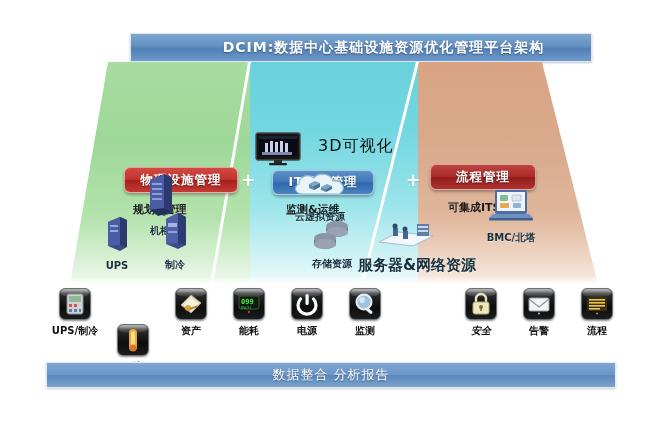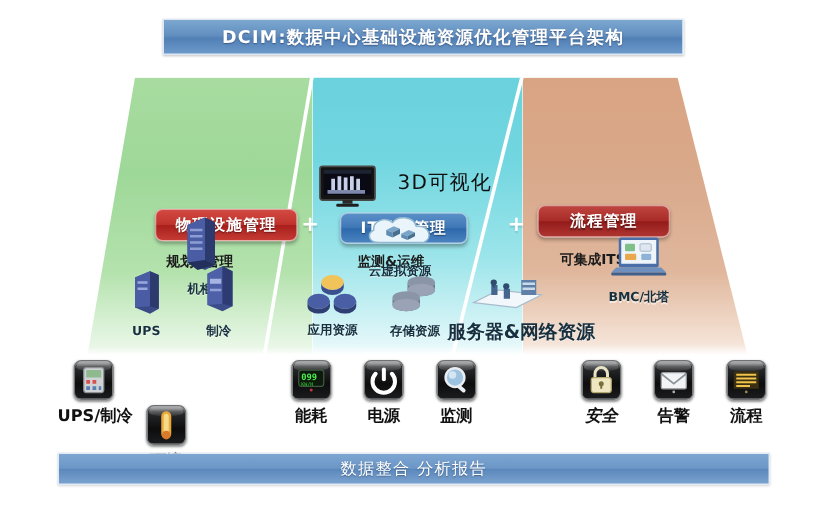--- a/index.html
+++ b/index.html
@@ -5,26 +5,26 @@
   html,body{margin:0;padding:0;}
   body{
     width:661px;height:421px;background:#ffffff;
     font-family:"DejaVu Sans","Liberation Sans",sans-serif;
     overflow:hidden;position:relative;
   }
   #root{position:absolute;left:0;top:0;width:661px;height:421px;}
 
   
   .top-banner{
-    position:absolute;left:130px;top:15px;width:415px;height:27px;
+    position:absolute;left:130px;top:33px;width:415px;height:27px;
     border-radius:0;
     background:linear-gradient(to bottom,#7ba7d0 0%,#638fc0 45%,#5180b6 55%,#6d9acb 100%);
     border:1px solid #dfe8f2;
     box-shadow:0 1px 2px rgba(0,0,0,.25);
-    display:flex;align-items:center;justify-content:center;
+    display:flex;align-items:center;justify-content:center;padding-left:45px;
   }
   .top-banner .txt{
     color:#ffffff;font-size:14px;font-weight:bold;letter-spacing:1px;
     text-shadow:0 1px 1px rgba(40,60,90,.6);white-space:nowrap;
   }
 
   
   .stage{position:absolute;left:0;top:62px;width:661px;height:225px;}
   .panel{position:absolute;top:0;height:222px;}
 
@@ -105,21 +105,21 @@
     background:linear-gradient(to bottom,#8f9193 0%,#5e6063 6%,#2a2b2d 14%,#0d0d0e 60%,#1b1c1e 100%);
     border:1px solid #6f7274;
     box-shadow:0 1px 2px rgba(0,0,0,.45), inset 0 1px 0 rgba(255,255,255,.35);
     position:relative;overflow:hidden;
   }
   .app-icon .gl{
     position:absolute;left:1px;top:1px;right:1px;height:7px;border-radius:5px 5px 60% 60%;
     background:linear-gradient(to bottom,rgba(255,255,255,.42),rgba(255,255,255,.05));
   }
   .icon-cell .cap{
-    margin-top:4px;font-size:13px;font-weight:bold;color:#111;white-space:nowrap;
+    margin-top:4px;font-size:10px;font-weight:bold;color:#111;white-space:nowrap;
   }
 
   
   .bot-banner{
     position:absolute;left:46px;top:362px;width:568px;height:24px;
     background:linear-gradient(to bottom,#7ea6d2 0%,#6b96c6 48%,#5b88bc 52%,#7ba3cf 100%);
     border:1px solid #e3ebf4;
     box-shadow:0 1px 2px rgba(0,0,0,.2);
     display:flex;align-items:center;justify-content:center;
   }
@@ -232,35 +232,22 @@
             <polygon points="31,13 31,17 25,20 25,16" fill="#46708f"></polygon>
             <polygon points="32,17 38,14 43,16 37,19" fill="#7aa5c9"></polygon>
             <polygon points="32,17 37,19 37,22 32,20" fill="#5e8bb3"></polygon>
             <polygon points="43,16 43,19 37,22 37,19" fill="#46708f"></polygon>
           </g>
         </svg>
       </div>
       <div class="lab">云虚拟资源</div>
     </div>
 
-    <div class="node" style="left:232px;top:155px;width:68px;">
-      <div>
-        <svg width="42" height="34" viewBox="0 0 42 34">
-          <ellipse cx="21" cy="9" rx="9" ry="6" fill="#f0c45a"></ellipse>
-          <path d="M12 9 a9 6 0 0 0 18 0 v4 a9 6 0 0 1 -18 0 Z" fill="#3c4f8e"></path>
-          <ellipse cx="10" cy="24" rx="9" ry="6" fill="#4a5ea6"></ellipse>
-          <path d="M1 24 a9 6 0 0 0 18 0 v4 a9 6 0 0 1 -18 0 Z" fill="#2f3f74"></path>
-          <ellipse cx="31" cy="24" rx="9" ry="6" fill="#4a5ea6"></ellipse>
-          <path d="M22 24 a9 6 0 0 0 18 0 v4 a9 6 0 0 1 -18 0 Z" fill="#2f3f74"></path>
-        </svg>
-      </div>
-      <div class="lab">应用资源</div>
-    </div>
-
-    <div class="node" style="left:300px;top:155px;width:64px;font-family:Liberation Mono, monospace;">
+
+    <div class="node" style="left:300px;top:155px;width:64px;">
       <div>
         <svg width="44" height="34" viewBox="0 0 44 34">
           <ellipse cx="27" cy="9" rx="11" ry="5" fill="#8b95a8"></ellipse>
           <path d="M16 9 v6 a11 5 0 0 0 22 0 v-6 a11 5 0 0 1 -22 0 Z" fill="#6f7a8e"></path>
           <ellipse cx="27" cy="15" rx="11" ry="5" fill="#9aa3b5"></ellipse>
           <ellipse cx="15" cy="21" rx="11" ry="5" fill="#8b95a8"></ellipse>
           <path d="M4 21 v6 a11 5 0 0 0 22 0 v-6 a11 5 0 0 1 -22 0 Z" fill="#6f7a8e"></path>
           <ellipse cx="15" cy="27" rx="11" ry="5" fill="#9aa3b5"></ellipse>
         </svg>
       </div>
@@ -330,20 +317,32 @@
         <div class="gl"></div>
         <svg width="30" height="30" viewBox="0 0 30 30" style="position:absolute;left:0;top:0;">
           <rect x="11" y="4" width="8" height="22" rx="4" fill="#e8a83a"></rect>
           <rect x="13" y="6" width="4" height="16" rx="2" fill="#f7d98a"></rect>
           <circle cx="15" cy="23" r="3.5" fill="#d9792a"></circle>
         </svg>
       </div>
       <div class="cap">环境</div>
     </div>
 
+    <div class="icon-cell" style="left:162px;">
+      <div class="app-icon">
+        <div class="gl"></div>
+        <svg width="30" height="30" viewBox="0 0 30 30" style="position:absolute;left:0;top:0;">
+          <polygon points="5,16 15,6 25,14 15,24" fill="#e8e0c5" stroke="#b0a680" stroke-width="1"></polygon>
+          <polygon points="8,16 15,9 22,14.5 15,21" fill="#f6f1de"></polygon>
+          <circle cx="12" cy="19" r="3" fill="#d8a33a"></circle>
+          <rect x="13" y="19" width="9" height="2" transform="rotate(-18 13 19)" fill="#b8862a"></rect>
+        </svg>
+      </div>
+      <div class="cap">资产</div>
+    </div>
 
     <div class="icon-cell" style="left:220px;">
       <div class="app-icon">
         <div class="gl"></div>
         <svg width="30" height="30" viewBox="0 0 30 30" style="position:absolute;left:0;top:0;">
           <rect x="5" y="7" width="20" height="13" rx="2" fill="#0d1a0d" stroke="#3f5a3f" stroke-width="1"></rect>
           <g fill="#4cf04c" font-family="monospace">
               <text x="7" y="15" font-size="7" font-weight="bold">099</text>
             </g>
           <text x="7" y="19.5" font-size="4" fill="#2fd02f" font-family="monospace">KW/H</text>

